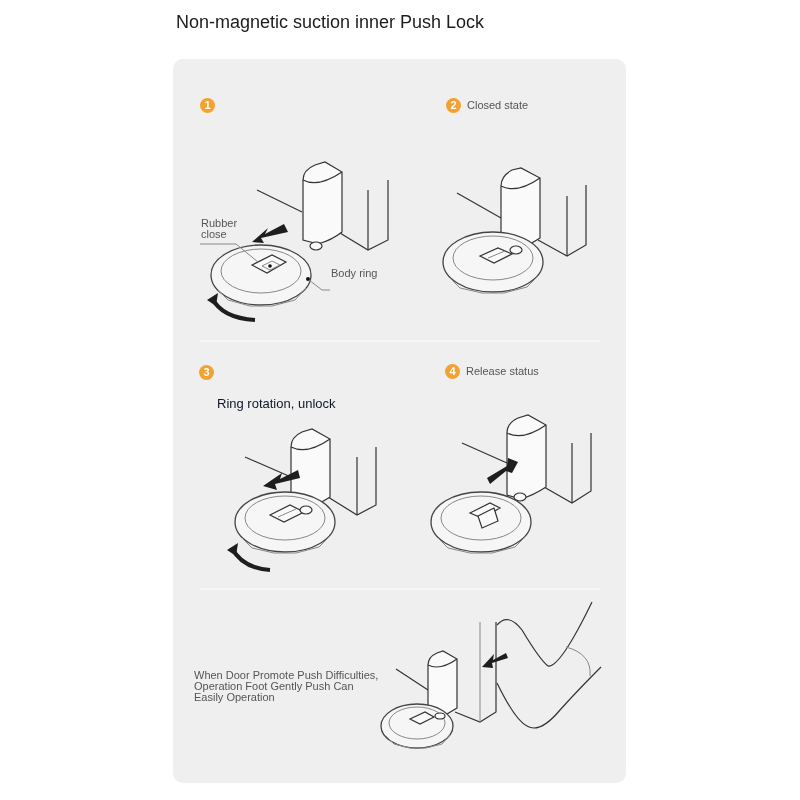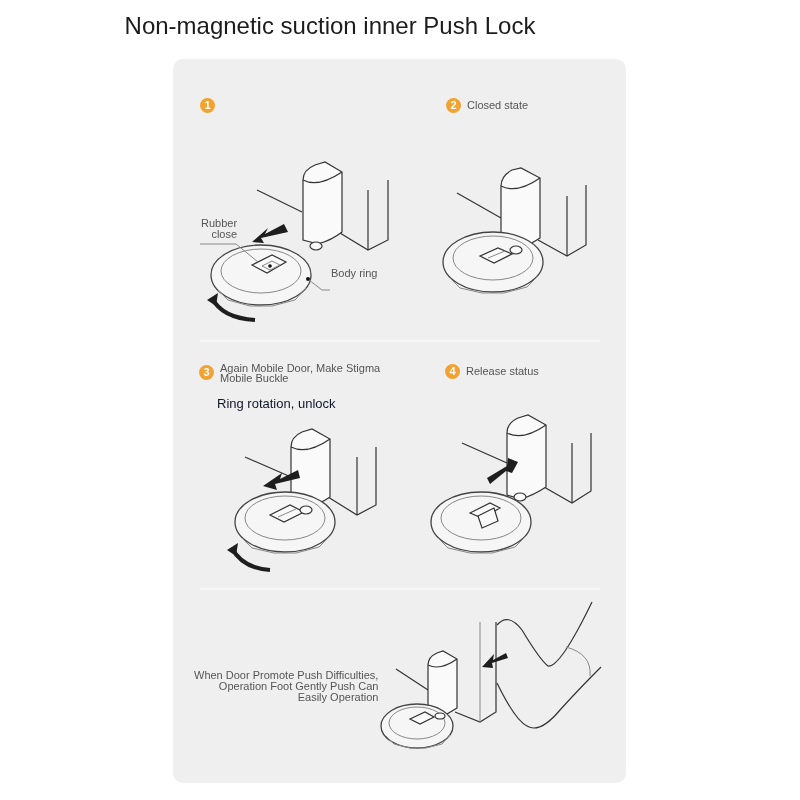--- a/index.html
+++ b/index.html
@@ -1,22 +1,22 @@
 <!DOCTYPE html>
 <html><head>
 <meta charset="utf-8">
 <style>
   html, body { margin: 0; padding: 0; background: #ffffff; }
   body { width: 800px; height: 800px; position: relative; overflow: hidden; font-family: "Liberation Sans", sans-serif; }
-  .title { position: absolute; left: 0; top: 12px; width: 660px; text-align: center; font-size: 24px; color: #1c1c1c; }
+  .title { position: absolute; left: 0; top: 12px; width: 660px; text-align: center; font-size: 18px; color: #1c1c1c; }
   .panel { position: absolute; left: 173px; top: 59px; width: 453px; height: 724px; background: #efefef; border-radius: 10px; }
   .divider { position: absolute; left: 200px; width: 400px; height: 2px; background: #f7f7f7; }
   .step { position: absolute; display: flex; align-items: flex-start; font-size: 11px; color: #555; line-height: 10px; }
   .badge { width: 15px; height: 15px; border-radius: 50%; background: #f2a230; color: #fff; font-size: 11px; font-weight: bold; display: flex; align-items: center; justify-content: center; margin-right: 6px; flex-shrink: 0; line-height: 15px; }
-  .label { position: absolute; font-size: 11px; color: #555; line-height: 11px; text-align: right; }
+  .label { position: absolute; font-size: 11px; color: #555; line-height: 11px; }
   .sub { position: absolute; font-size: 13px; color: #0f172a; }
   svg { position: absolute; overflow: visible; }
   .ln { fill: none; stroke: #333; stroke-width: 1.2; }
   .lt { fill: none; stroke: #888; stroke-width: 1; }
   .fw { fill: #fafafa; stroke: #333; stroke-width: 1.2; }
   .disk { fill: #f6f6f6; stroke: #444; stroke-width: 1.3; }
   .arrow { fill: #1e1e1e; }
 </style>
 </head>
 <body>
@@ -31,24 +31,20 @@
   <div class="badge">1</div>
 </div>
 
 <div class="step" style="left:446px; top:98px; line-height:15px;">
   <div class="badge">2</div>
   <div>Closed state</div>
 </div>
 
 <div class="step" style="left:199px; top:363px;">
   <div class="badge" style="margin-top:2px">3</div>
-  <div>
-    <div>Again Mobile Door, Make Stigma</div>
-    <div>Mobile Buckle</div>
-  </div>
 </div>
 <div class="sub" style="left:217px; top:396px;">Ring rotation, unlock</div>
 
 <div class="step" style="left:445px; top:364px; line-height:15px;">
   <div class="badge">4</div>
   <div>Release status</div>
 </div>
 
 <div class="label" style="left:201px; top:218px;">
   <div>Rubber</div>

